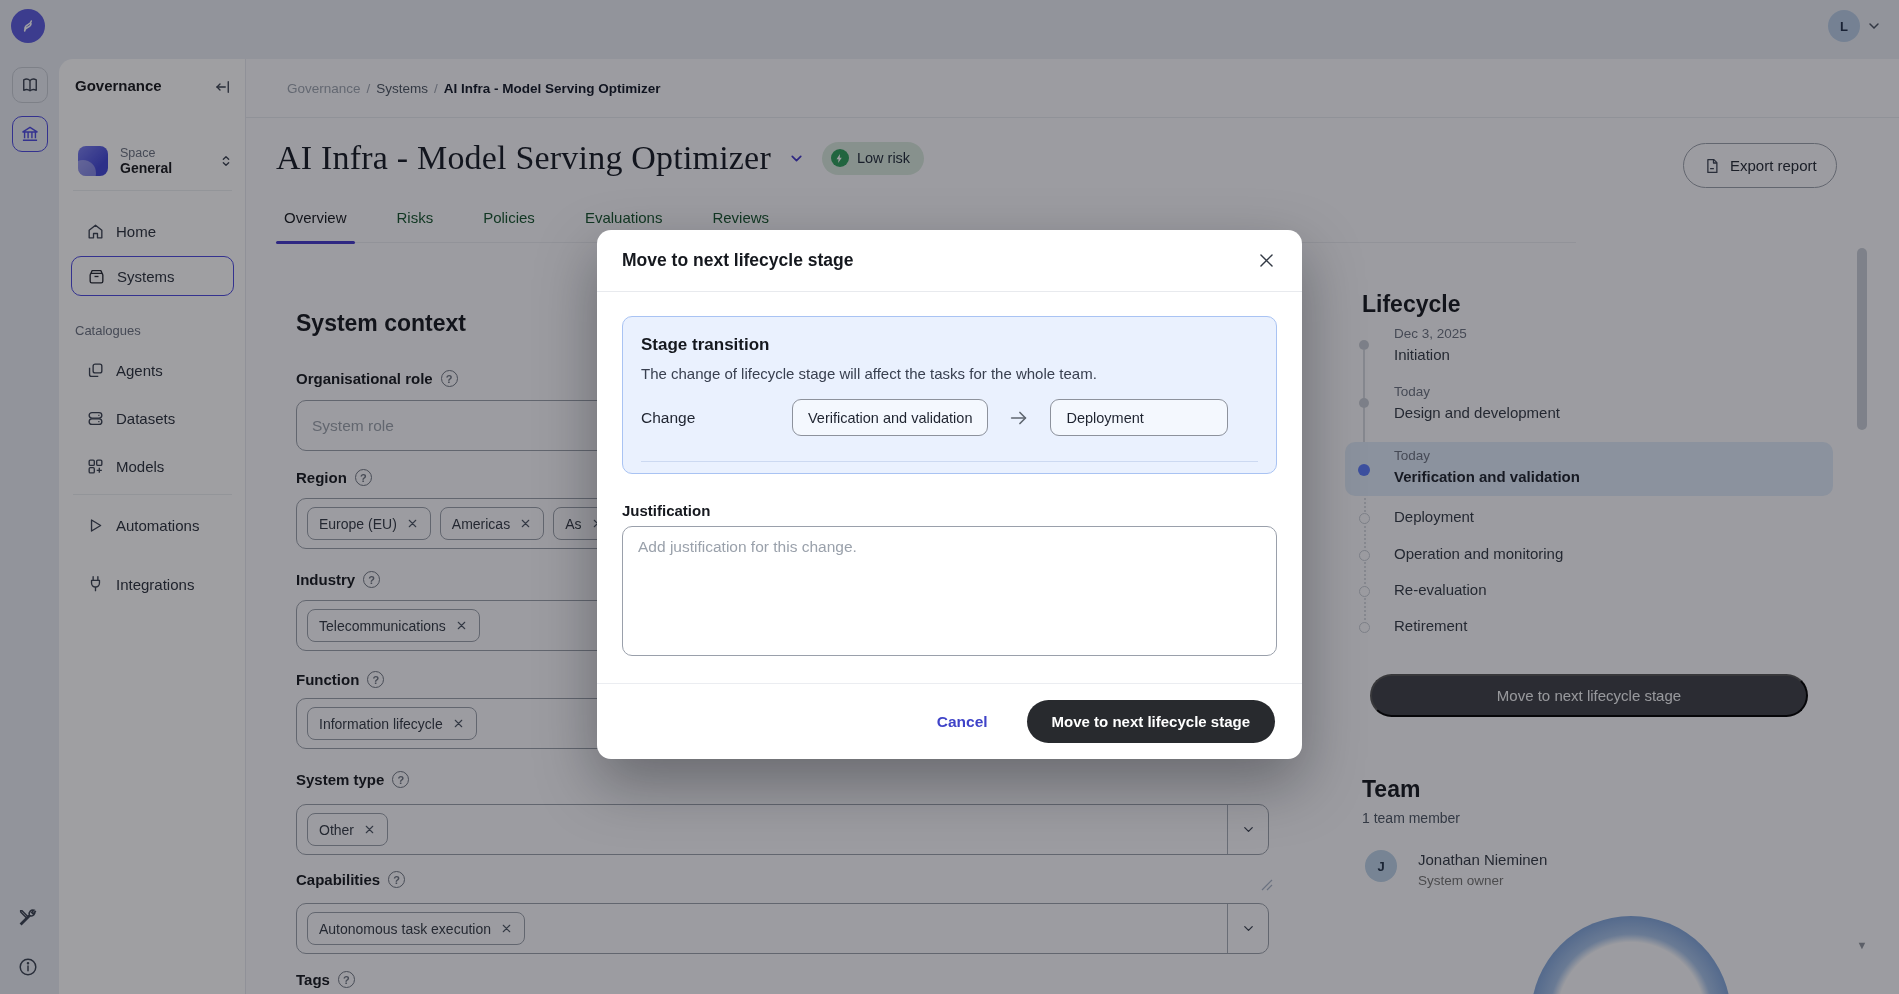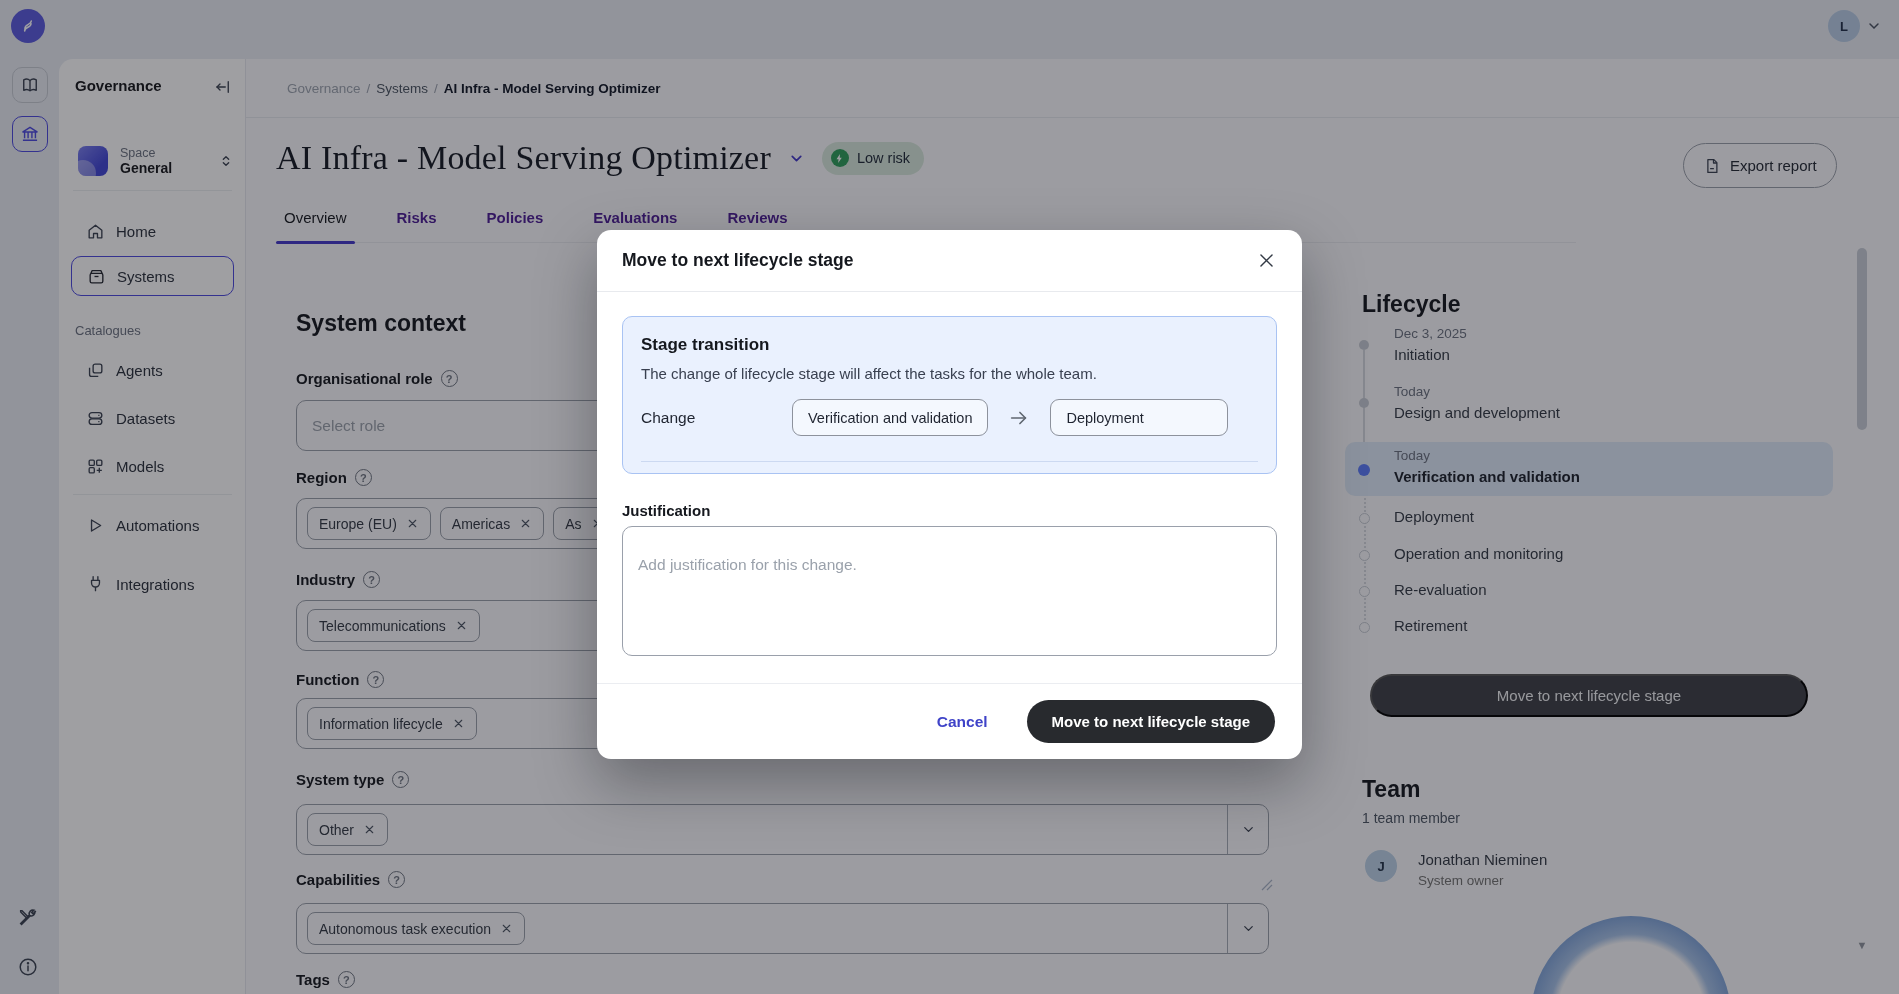--- a/index.html
+++ b/index.html
@@ -35,21 +35,21 @@
   .main { left:246px; top:59px; width:1653px; height:935px; background:#fbfbfd; }
   .crumbbar { left:0; top:0; width:1653px; height:59px; border-bottom:1px solid #e7e9ee; display:flex; align-items:center; padding-left:41px; font-size:13.5px; }
   .crumb-muted { color:#9ca3af; } .crumb-mid { color:#4b5563; } .crumb-sep { color:#9ca3af; margin:0 6px; }
   .crumb-current { color:#111827; font-weight:700; }
   .title-row { left:30px; top:80px; display:flex; align-items:center; gap:17px; }
   .page-title { font-family:"Liberation Serif", serif; font-size:34px; font-weight:500; color:#151a24; letter-spacing:.2px; }
   .risk-badge { display:flex; align-items:center; gap:8px; background:#d7e8dc; border-radius:17px; height:33px; padding:0 14px 0 9px; font-size:14.5px; color:#1f2937; }
   .risk-dot { width:18px; height:18px; border-radius:50%; background:#2e9e5b; display:flex; align-items:center; justify-content:center; }
   .export-btn { left:1437px; top:84px; height:45px; border-radius:23px; border:1px solid #9aa0ab; display:flex; align-items:center; gap:9px; padding:0 19px; font-size:15px; color:#242a35; background:transparent; }
   .tabs { left:36px; top:146px; width:1294px; height:38px; display:flex; gap:46px; border-bottom:1px solid #eaecf0; }
-  .tab { position:relative; font-size:15px; color:#4c1d95; padding:4px 2px 0 2px;font-weight:bold; }
+  .tab { position:relative; font-size:15px; color:#14532d; padding:4px 2px 0 2px; }
   .tab.active { color:#15181e; font-weight:500; }
   .tab.active::after { content:""; position:absolute; left:-6px; right:-6px; bottom:-2px; height:3px; background:#4338ca; border-radius:2px; }
 
   
   .form-heading { left:50px; top:251px; font-size:23px; font-weight:700; color:#15181e; }
   .f-label { left:50px; display:flex; align-items:center; gap:8px; font-size:15px; font-weight:700; color:#15181e; }
   .qicon { width:17px; height:17px; border-radius:50%; border:1.3px solid #6f7682; color:#6f7682; font-size:11px; font-weight:700; display:flex; align-items:center; justify-content:center; }
   .f-box { left:50px; width:973px; height:51px; border:1px solid #9aa0ab; border-radius:10px; background:#fbfbfd; display:flex; align-items:center; gap:9px; padding:0 10px; }
   .f-box .ph { font-size:15.5px; color:#9aa1ab; padding-left:5px; }
   .chip { height:33px; border:1px solid #9aa0ab; border-radius:8px; display:flex; align-items:center; gap:9px; padding:0 11px; font-size:14px; color:#333a45; background:transparent; white-space:nowrap; }
@@ -88,21 +88,21 @@
   .m-close { width:28px; height:28px; display:flex; align-items:center; justify-content:center; background:none; border:none; }
   .m-infobox { margin:24px 25px 0 25px; height:158px; background:#eaf1fe; border:1px solid #a9c3f3; border-radius:10px; padding:18px 18px 0 18px; position:relative; }
   .m-info-h { font-size:17px; font-weight:700; color:#15181e; }
   .m-info-d { margin-top:10px; font-size:15px; color:#394050; }
   .m-change-row { margin-top:17px; display:flex; align-items:center; }
   .m-change-label { width:151px; font-size:15.5px; color:#1f2430; }
   .m-pill { height:37px; border:1px solid #8d929c; border-radius:9px; background:#f4f8fe; display:flex; align-items:center; padding:0 15px; font-size:14.5px; color:#1f2430; }
   .m-arrow { width:62px; display:flex; align-items:center; justify-content:center; }
   .m-info-divider { position:absolute; left:18px; right:18px; bottom:11px; height:1px; background:#ccd9f1; }
   .m-just-label { margin:28px 25px 0 25px; font-size:15px; font-weight:700; color:#15181e; }
-  .m-textarea { margin:7px 25px 0 25px; width:655px; height:130px; border:1px solid #9aa0ab; border-radius:10px; resize:none; padding:29px 15px; font-family:"Liberation Sans", sans-serif; font-size:15.5px; color:#6d28d9; background:#fff; outline:none; }
+  .m-textarea { margin:7px 25px 0 25px; width:655px; height:130px; border:1px solid #9aa0ab; border-radius:10px; resize:none; padding:11px 15px; font-family:"Liberation Sans", sans-serif; font-size:15.5px; color:#6d28d9; background:#fff; outline:none; }
   .m-textarea::placeholder { color:#9aa1ab; }
   .m-grip { position:absolute; right:29px; top:649px; color:#6b7280; }
   .m-footer { margin-top:23px; border-top:1px solid #ebedf1; height:76px; display:flex; align-items:center; justify-content:flex-end; gap:39px; padding-right:27px; }
   .m-cancel { font-size:15.5px; font-weight:700; color:#3f43c8; background:none; border:none; }
   .m-submit { height:43px; border-radius:22px; background:#282a2e; color:#ffffff; font-size:15px; font-weight:600; border:none; padding:0 25px; }
 </style>
 </head>
 <body>
 
 <div class="page">
@@ -269,21 +269,21 @@
       <div class="tab">Reviews</div>
     </div>
 
     <h2 class="abs form-heading">System context</h2>
 
     <div class="abs f-label" style="top:311px;">
       <span>Organisational role</span>
         <span class="qicon">?</span>
     </div>
     <div class="abs f-box" style="top:341px;">
-      <span class="ph">Select role</span>
+      <span class="ph">System role</span>
     </div>
 
     <div class="abs f-label" style="top:410px;">
       <span>Region</span>
         <span class="qicon">?</span>
     </div>
     <div class="abs f-box" style="top:439px;">
       <span class="chip">
           <span>Europe (EU)</span>
           <svg width="13" height="13" viewBox="0 0 24 24" fill="none" stroke="#4b5563" stroke-width="2" stroke-linecap="round">

